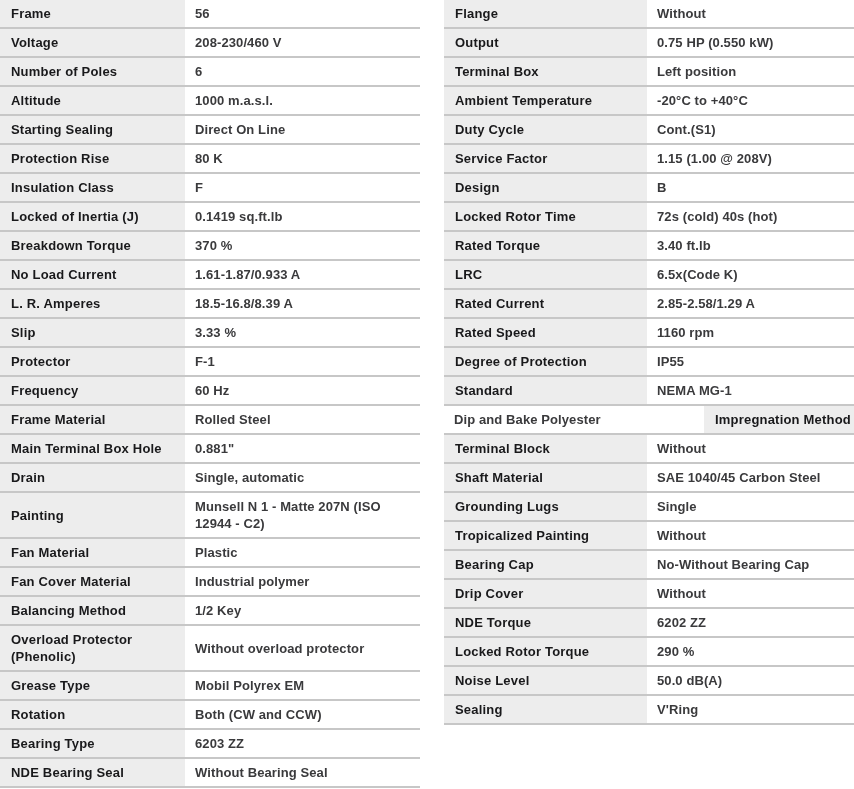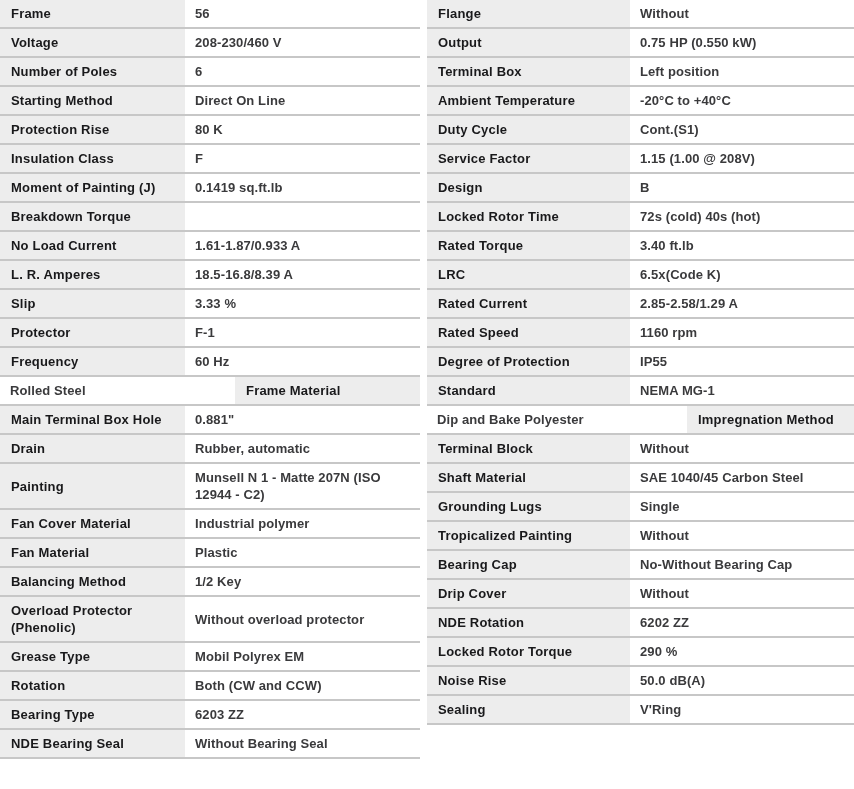--- a/index.html
+++ b/index.html
@@ -4,20 +4,21 @@
 <style>
   * { box-sizing: border-box; margin: 0; padding: 0; }
   html, body {
     background: #ffffff;
     font-family: "Liberation Sans", sans-serif;
   }
   .spec-sheet {
     width: 854px;
     display: flex;
     align-items: flex-start;
+    gap: 17px;
     border-radius: 16px;
   }
   .spec-table { flex: 0 0 auto; }
   .spec-table.left  { width: 420px; }
   .spec-table.right { width: 470px; padding-left: 7px; }
 
   .spec-row {
     display: flex;
     align-items: stretch;
     border-bottom: 2px solid var(--divider, #c7c7c7);
@@ -58,37 +59,42 @@
       </div>
       <div class="spec-row">
         <div class="cell label">Voltage</div>
         <div class="cell value">208-230/460 V</div>
       </div>
       <div class="spec-row">
         <div class="cell label">Number of Poles</div>
         <div class="cell value">6</div>
       </div>
       <div class="spec-row">
-        <div class="cell label">Starting Method</div>
+        <div class="cell label">Altitude</div>
+        <div class="cell value">1000 m.a.s.l.</div>
+      </div>
+      <div class="spec-row">
+        <div class="cell label">Starting Sealing</div>
         <div class="cell value">Direct On Line</div>
       </div>
       <div class="spec-row">
         <div class="cell label">Protection Rise</div>
         <div class="cell value">80 K</div>
       </div>
       <div class="spec-row">
         <div class="cell label">Insulation Class</div>
         <div class="cell value">F</div>
       </div>
       <div class="spec-row">
-        <div class="cell label">Moment of Painting (J)</div>
+        <div class="cell label">Locked of Inertia (J)</div>
         <div class="cell value">0.1419 sq.ft.lb</div>
       </div>
       <div class="spec-row">
         <div class="cell label">Breakdown Torque</div>
+        <div class="cell value">370 %</div>
       </div>
       <div class="spec-row">
         <div class="cell label">No Load Current</div>
         <div class="cell value">1.61-1.87/0.933 A</div>
       </div>
       <div class="spec-row">
         <div class="cell label">L. R. Amperes</div>
         <div class="cell value">18.5-16.8/8.39 A</div>
       </div>
       <div class="spec-row">
@@ -97,44 +103,44 @@
       </div>
       <div class="spec-row">
         <div class="cell label">Protector</div>
         <div class="cell value">F-1</div>
       </div>
       <div class="spec-row">
         <div class="cell label">Frequency</div>
         <div class="cell value">60 Hz</div>
       </div>
       <div class="spec-row">
+        <div class="cell label">Frame Material</div>
         <div class="cell value">Rolled Steel</div>
-        <div class="cell label">Frame Material</div>
       </div>
       <div class="spec-row">
         <div class="cell label">Main Terminal Box Hole</div>
         <div class="cell value">0.881"</div>
       </div>
       <div class="spec-row">
         <div class="cell label">Drain</div>
-        <div class="cell value">Rubber, automatic</div>
+        <div class="cell value">Single, automatic</div>
       </div>
       <div class="spec-row">
         <div class="cell label">Painting</div>
         <div class="cell value">Munsell N 1 - Matte 207N (ISO 12944 - C2)</div>
       </div>
       <div class="spec-row">
+        <div class="cell label">Fan Material</div>
+        <div class="cell value">Plastic</div>
+      </div>
+      <div class="spec-row">
         <div class="cell label">Fan Cover Material</div>
         <div class="cell value">Industrial polymer</div>
       </div>
       <div class="spec-row">
-        <div class="cell label">Fan Material</div>
-        <div class="cell value">Plastic</div>
-      </div>
-      <div class="spec-row">
         <div class="cell label">Balancing Method</div>
         <div class="cell value">1/2 Key</div>
       </div>
       <div class="spec-row">
         <div class="cell label">Overload Protector (Phenolic)</div>
         <div class="cell value">Without overload protector</div>
       </div>
       <div class="spec-row">
         <div class="cell label">Grease Type</div>
         <div class="cell value">Mobil Polyrex EM</div>
@@ -231,29 +237,29 @@
       </div>
       <div class="spec-row">
         <div class="cell label">Bearing Cap</div>
         <div class="cell value">No-Without Bearing Cap</div>
       </div>
       <div class="spec-row">
         <div class="cell label">Drip Cover</div>
         <div class="cell value">Without</div>
       </div>
       <div class="spec-row">
-        <div class="cell label">NDE Rotation</div>
+        <div class="cell label">NDE Torque</div>
         <div class="cell value">6202 ZZ</div>
       </div>
       <div class="spec-row">
         <div class="cell label">Locked Rotor Torque</div>
         <div class="cell value">290 %</div>
       </div>
       <div class="spec-row">
-        <div class="cell label">Noise Rise</div>
+        <div class="cell label">Noise Level</div>
         <div class="cell value">50.0 dB(A)</div>
       </div>
       <div class="spec-row">
         <div class="cell label">Sealing</div>
         <div class="cell value">V'Ring</div>
       </div>
     </div>
 </div>
 
 </body></html>

